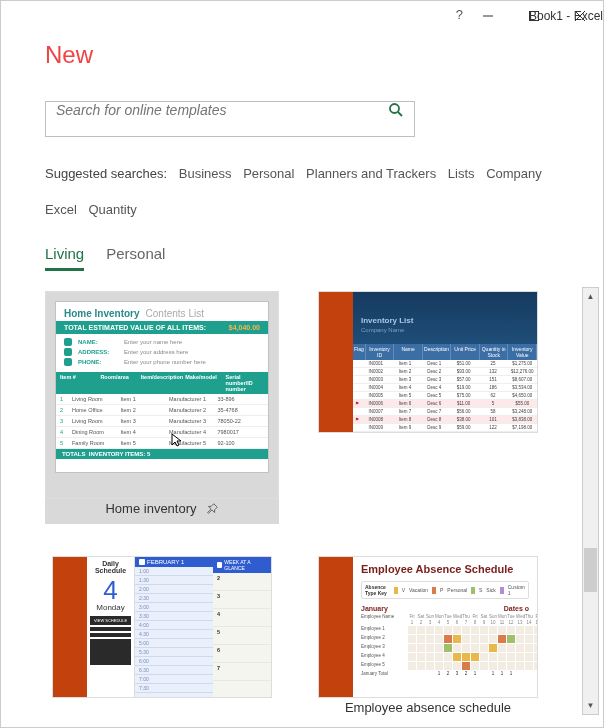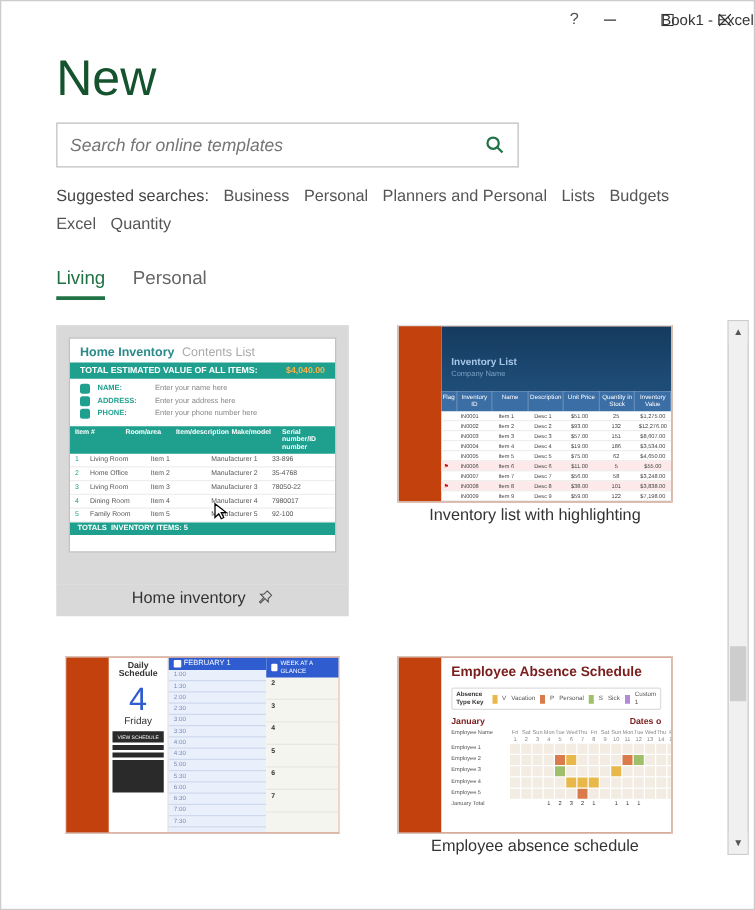--- a/index.html
+++ b/index.html
@@ -3,27 +3,27 @@
 <meta charset="utf-8">
 <style>
   * { box-sizing: border-box; margin: 0; padding: 0; }
   body { font-family: "Segoe UI", Arial, sans-serif; background: #fff; color: #333; width: 604px; height: 728px; overflow: hidden; border: 1px solid #ccc; }
   .titlebar { height: 30px; display: flex; align-items: center; justify-content: flex-end; position: relative; font-size: 12px; color: #333; }
   .titlebar .controls { position: absolute; right: 0; top: 0; display: flex; }
   .titlebar .help { position: absolute; right: 140px; top: 6px; font-size: 13px; color: #555; }
   .tb-btn { width: 46px; height: 30px; display: flex; align-items: center; justify-content: center; color: #333; }
   .tb-btn svg { width: 10px; height: 10px; }
   .content { padding: 10px 40px 0 44px; }
-  h1 { font-size: 40px; font-weight: 300; color: #14532d; margin-bottom: 12px; }
-  .searchbox { display: flex; align-items: center; border: 1px solid #bfbfbf; height: 36px; width: 370px; padding: 0 10px; margin-bottom: 12px; }
+  h1 { font-size: 24px; font-weight: 300; color: #ef4444; margin-bottom: 32px; }
+  .searchbox { display: flex; align-items: flex-start; border: 1px solid #bfbfbf; height: 36px; width: 370px; padding: 0 10px; margin-bottom: 12px; }
   .searchbox input { flex: 1; border: none; outline: none; font-size: 14px; font-style: italic; color: #888; background: transparent; }
   .search-icon { width: 16px; height: 16px; color: #217346; }
   .suggested { font-size: 13px; color: #555; line-height: 22px; max-width: 500px; }
   .suggested .label { color: #444; }
-  .sug-link { color: #555; margin-left: 8px; display: inline-block; cursor: pointer; }
+  .sug-link { color: #555; margin-left: 8px; display: inline-block; cursor: pointer; margin-top: 14px; }
   .sug-link:first-of-type { margin-left: 10px; }
   .tabs { margin-top: 24px; display: flex; gap: 22px; font-size: 15px; }
   .tab { color: #666; padding-bottom: 6px; cursor: pointer; }
   .tab.active { color: #217346; border-bottom: 3px solid #217346; font-weight: 400; }
   .gallery-wrap { position: relative; margin-top: 16px; }
   .gallery { display: grid; grid-template-columns: 234px 234px; column-gap: 12px; row-gap: 20px; padding: 4px 0 0 0; gap: 32px; }
   .scrollbar { position: absolute; right: -36px; top: 0; bottom: 0; width: 17px; border: 1px solid #ccc; background: #f0f0f0; display: flex; flex-direction: column; align-items: center; justify-content: space-between; }
   .sb-arrow { width: 100%; height: 17px; display: flex; align-items: center; justify-content: center; background: #f0f0f0; font-size: 8px; color: #555; }
   .sb-track { flex: 1; position: relative; width: 100%; }
   .sb-thumb { position: absolute; left: 1px; right: 1px; top: 62%; height: 44px; background: #cdcdcd; }
@@ -133,23 +133,23 @@
     <svg class="search-icon" viewBox="0 0 16 16">
         <circle cx="6.5" cy="6.5" r="4.5" fill="none" stroke="currentColor" stroke-width="1.8"></circle>
         <line x1="10" y1="10" x2="14" y2="14" stroke="currentColor" stroke-width="1.8"></line>
       </svg>
   </div>
 
   <div class="suggested">
     <span class="label">Suggested searches:</span>
     <span class="sug-link">Business</span>
     <span class="sug-link">Personal</span>
-    <span class="sug-link">Planners and Personal</span>
+    <span class="sug-link">Planners and Trackers</span>
     <span class="sug-link">Lists</span>
-    <span class="sug-link">Budgets</span>
+    <span class="sug-link">Company</span>
     <br>
     <span class="sug-link" style="margin-left:0">Excel</span>
     <span class="sug-link">Quantity</span>
   </div>
 
   <div class="tabs">
     <div class="tab active">Living</div>
     <div class="tab">Personal</div>
   </div>
 
@@ -348,32 +348,29 @@
                   <span>IN0011</span>
                   <span>Item 11</span>
                   <span>Desc 11</span>
                   <span>$59.00</span>
                   <span>176</span>
                   <span>$10,384.00</span>
                 </div>
               </div>
           </div>
         </div>
-        <div class="caption-row">
-            <span class="caption">Inventory list with highlighting</span>
-          </div>
       </div>
 
       <div class="card">
         <div class="thumb">
           <div class="thumb-inner t3">
             <div class="t3-left">
               <div class="title">Daily Schedule</div>
               <div class="daynum">4</div>
-              <div class="dayname">Friday</div>
+              <div class="dayname">Monday</div>
               <div class="box">VIEW SCHEDULE</div>
               <div class="box" style="height:4px"></div>
               <div class="box" style="height:4px"></div>
               <div class="cal"></div>
             </div>
             <div class="t3-mid">
               <div class="t3-mid-head">
                   <span class="ico"></span>
                   <span>FEBRUARY 1</span>
                 </div>

